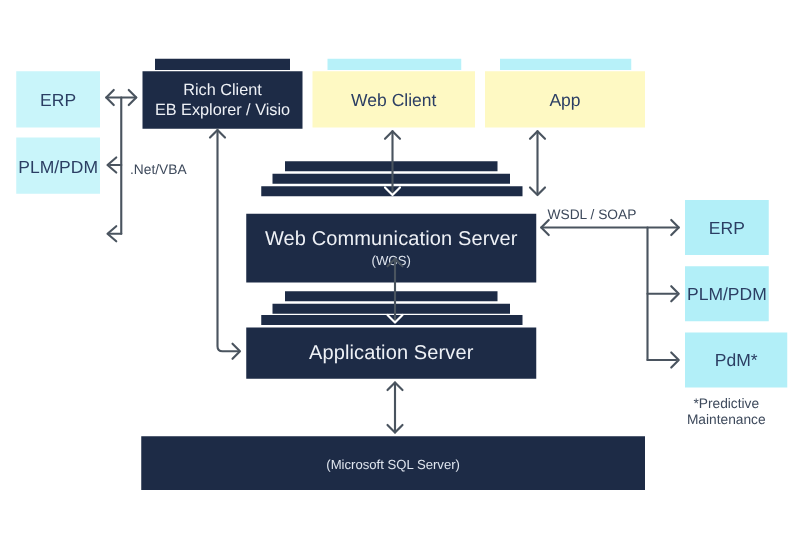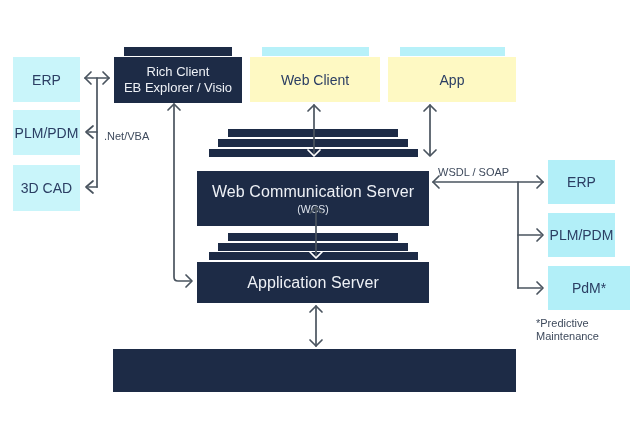--- a/index.html
+++ b/index.html
@@ -13,39 +13,36 @@
   .cyan-right{background:#b2eff8;color:#2b3e63;font-size:14px;}
   .cyan-bright{background:#fef9c3;color:#2b3e63;font-size:14px;}
   .dark{background:#1d2b46;color:#eef1f6;justify-content:center;}
   .bar{position:absolute;}
   .bar-dark{background:#1d2b46;}
   .bar-cyan{background:#b7f1f9;}
   .title-lg{font-size:16px;letter-spacing:0.1px;}
   .subtitle-sm{font-size:10.5px;margin-top:2px;color:#dfe5ee;}
   .two-line{font-size:13px;line-height:16px;}
   .conn-label{position:absolute;font-size:11px;color:#3e4a5c;}
-  .footnote{position:absolute;font-size:11px;line-height:13px;color:#3e4a5c;text-align:left;}
+  .footnote{position:absolute;font-size:11px;line-height:13px;color:#3e4a5c;text-align:center;}
   svg.connectors{position:absolute;left:0;top:0;width:630px;height:447px;z-index:5;pointer-events:none;}
   svg.connectors path{fill:none;stroke:#4a545f;stroke-width:1.7;stroke-linecap:round;stroke-linejoin:round;}
   svg.connectors path.white{stroke:#ffffff;}
   .z1{z-index:1;}
 </style>
 </head>
 <body>
 
 <div class="canvas">
 
   <div class="box cyan-left z1" style="left:13px;top:57px;width:67px;height:45px;">
     <span>ERP</span>
   </div>
   <div class="box cyan-left z1" style="left:13px;top:110px;width:67px;height:45px;">
     <span>PLM/PDM</span>
-  </div>
-  <div class="box cyan-left z1" style="left:13px;top:165px;width:67px;height:46px;">
-    <span>3D CAD</span>
   </div>
 
   <div class="bar bar-dark z1" style="left:124px;top:47px;width:108px;height:9px;"></div>
   <div class="box dark two-line z1" style="left:114px;top:57px;width:128px;height:46px;">
     <span>Rich Client</span>
     <span>EB Explorer / Visio</span>
   </div>
 
   <div class="bar bar-cyan z1" style="left:262px;top:47px;width:107px;height:9px;"></div>
   <div class="box cyan-bright z1" style="left:250px;top:57px;width:130px;height:45px;">
@@ -66,20 +63,21 @@
   </div>
 
   <div class="bar bar-dark z1" style="left:228px;top:233px;width:170px;height:8px;"></div>
   <div class="bar bar-dark z1" style="left:218px;top:243px;width:190px;height:8px;"></div>
   <div class="bar bar-dark z1" style="left:209px;top:252px;width:209px;height:8px;"></div>
   <div class="box dark z1" style="left:197px;top:262px;width:232px;height:41px;">
     <span class="title-lg">Application Server</span>
   </div>
 
   <div class="box dark z1" style="left:113px;top:349px;width:403px;height:43px;">
+    <span class="subtitle-sm">(Microsoft SQL Server)</span>
   </div>
 
   <div class="box cyan-right z1" style="left:548px;top:160px;width:67px;height:44px;">
     <span>ERP</span>
   </div>
   <div class="box cyan-right z1" style="left:548px;top:213px;width:67px;height:44px;">
     <span>PLM/PDM</span>
   </div>
   <div class="box cyan-right z1" style="left:548px;top:266px;width:82px;height:44px;">
     <span>PdM*</span>

